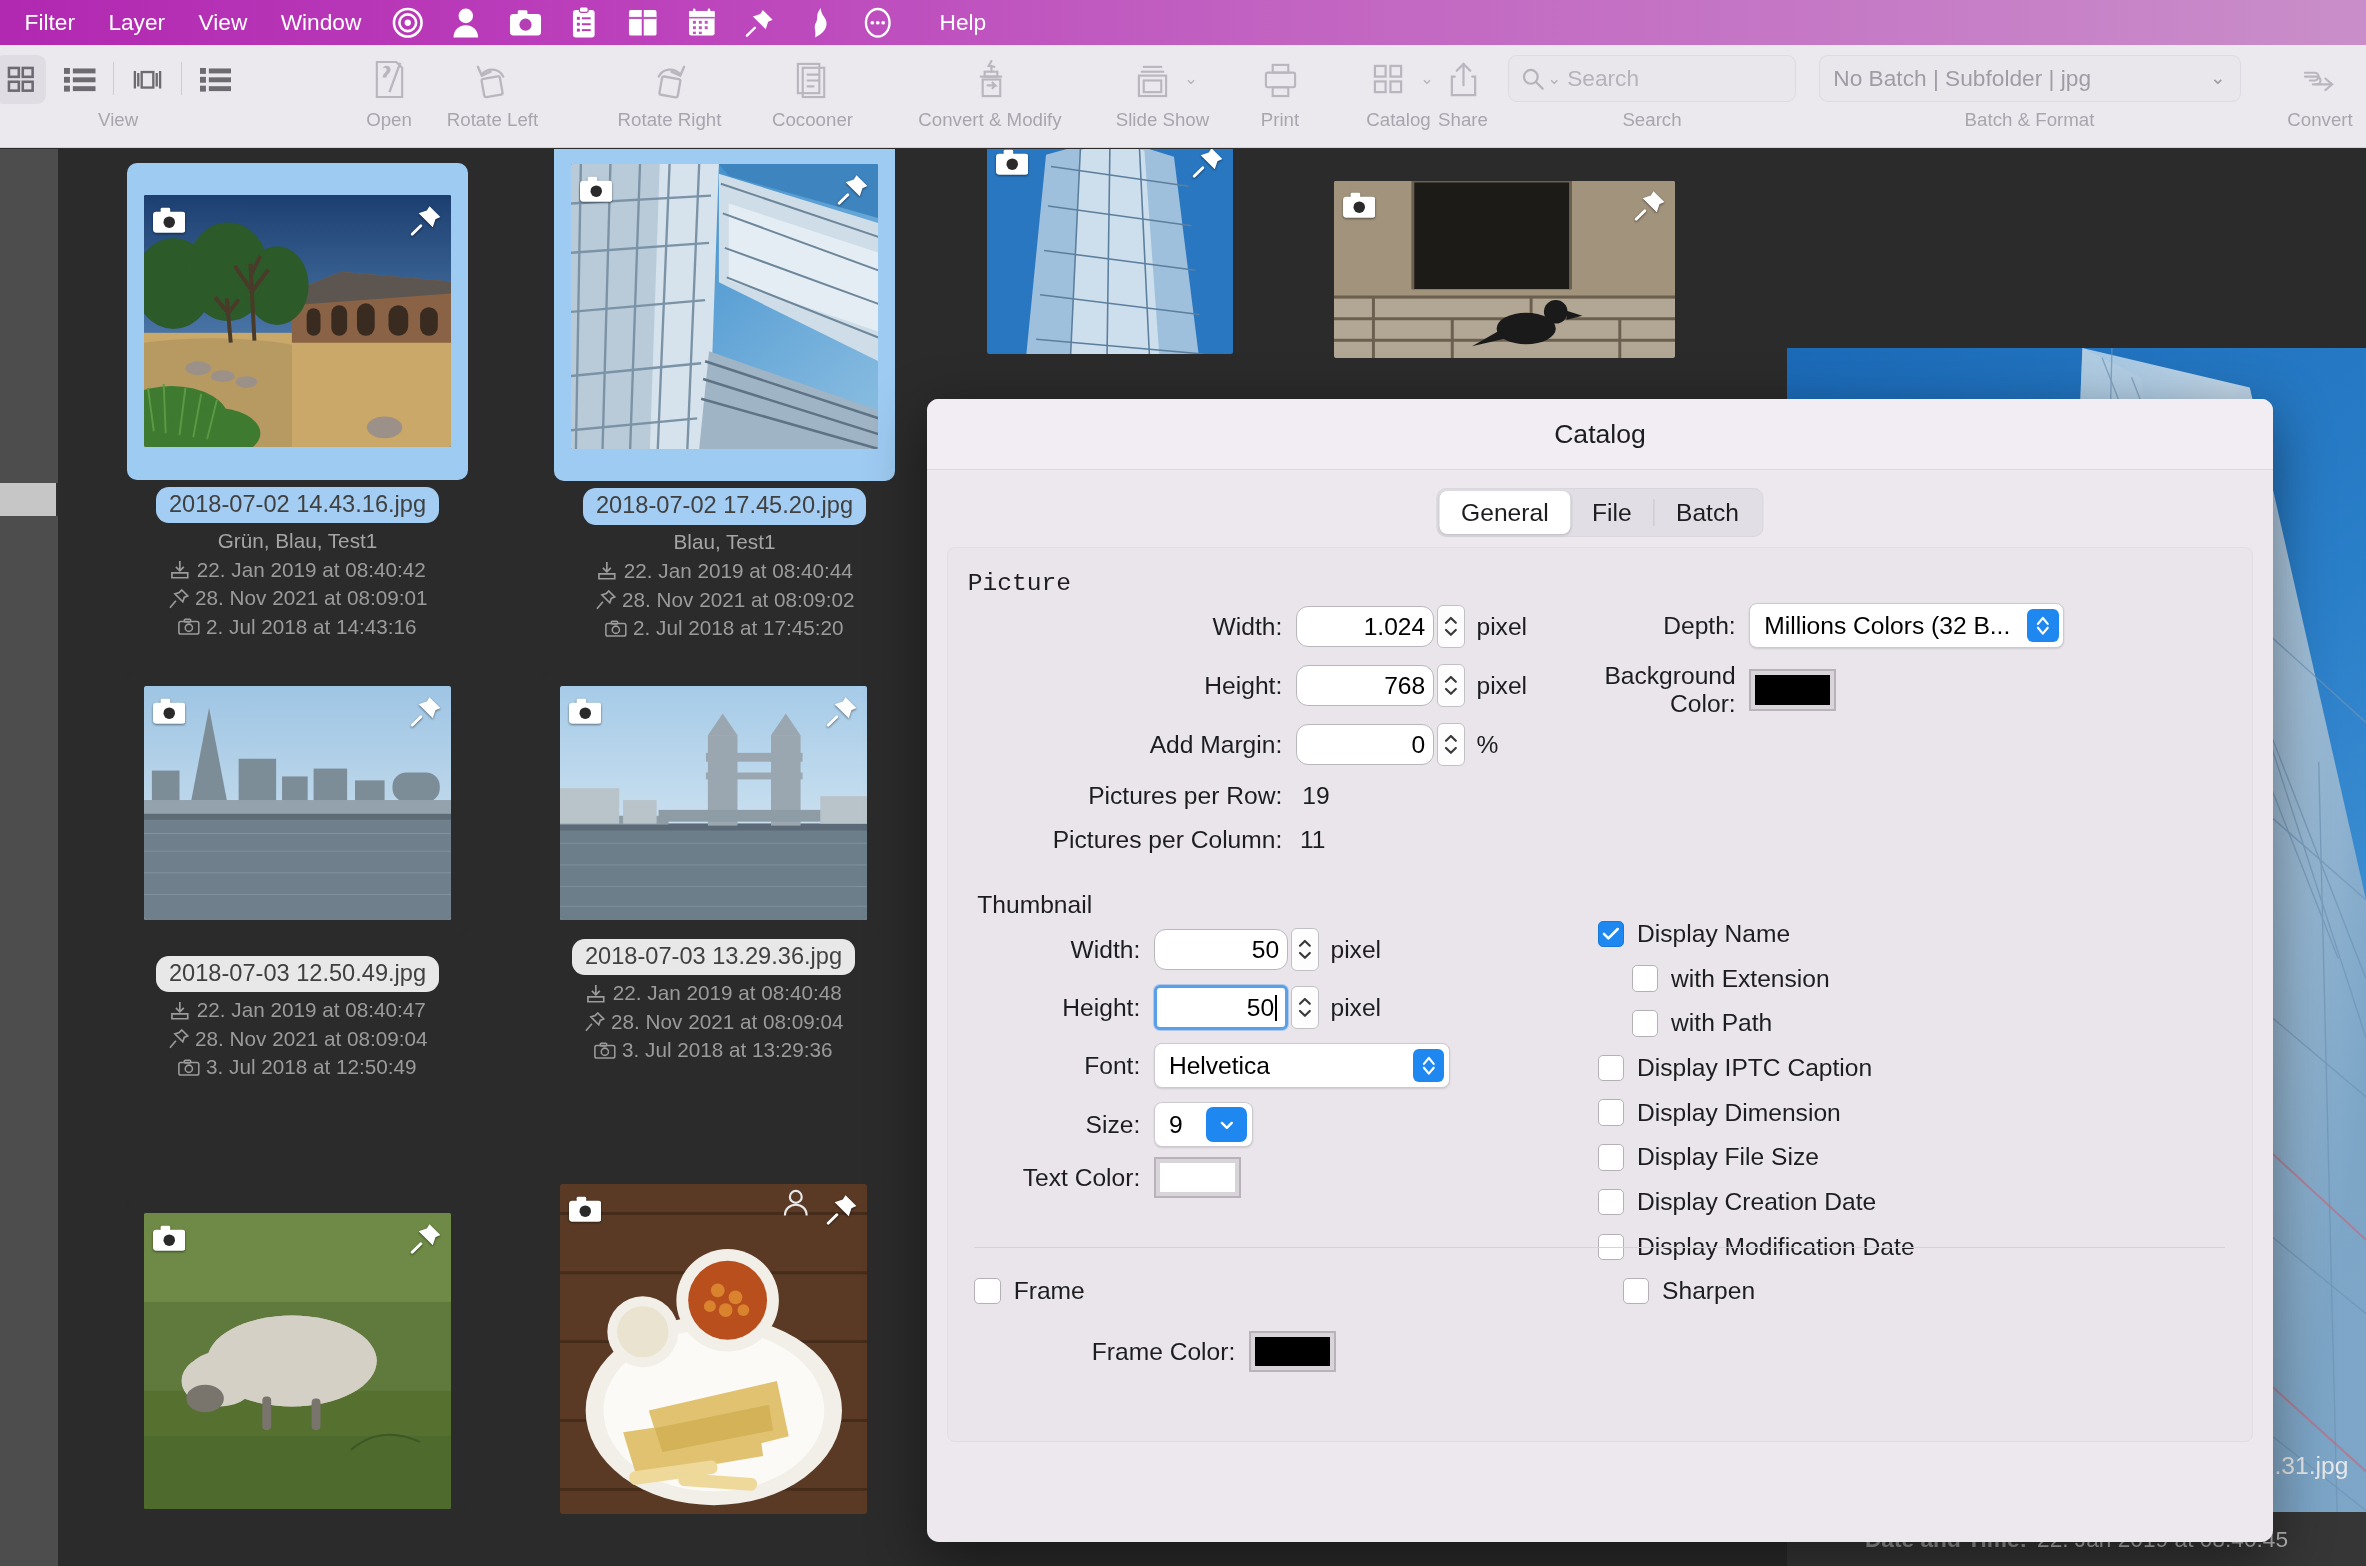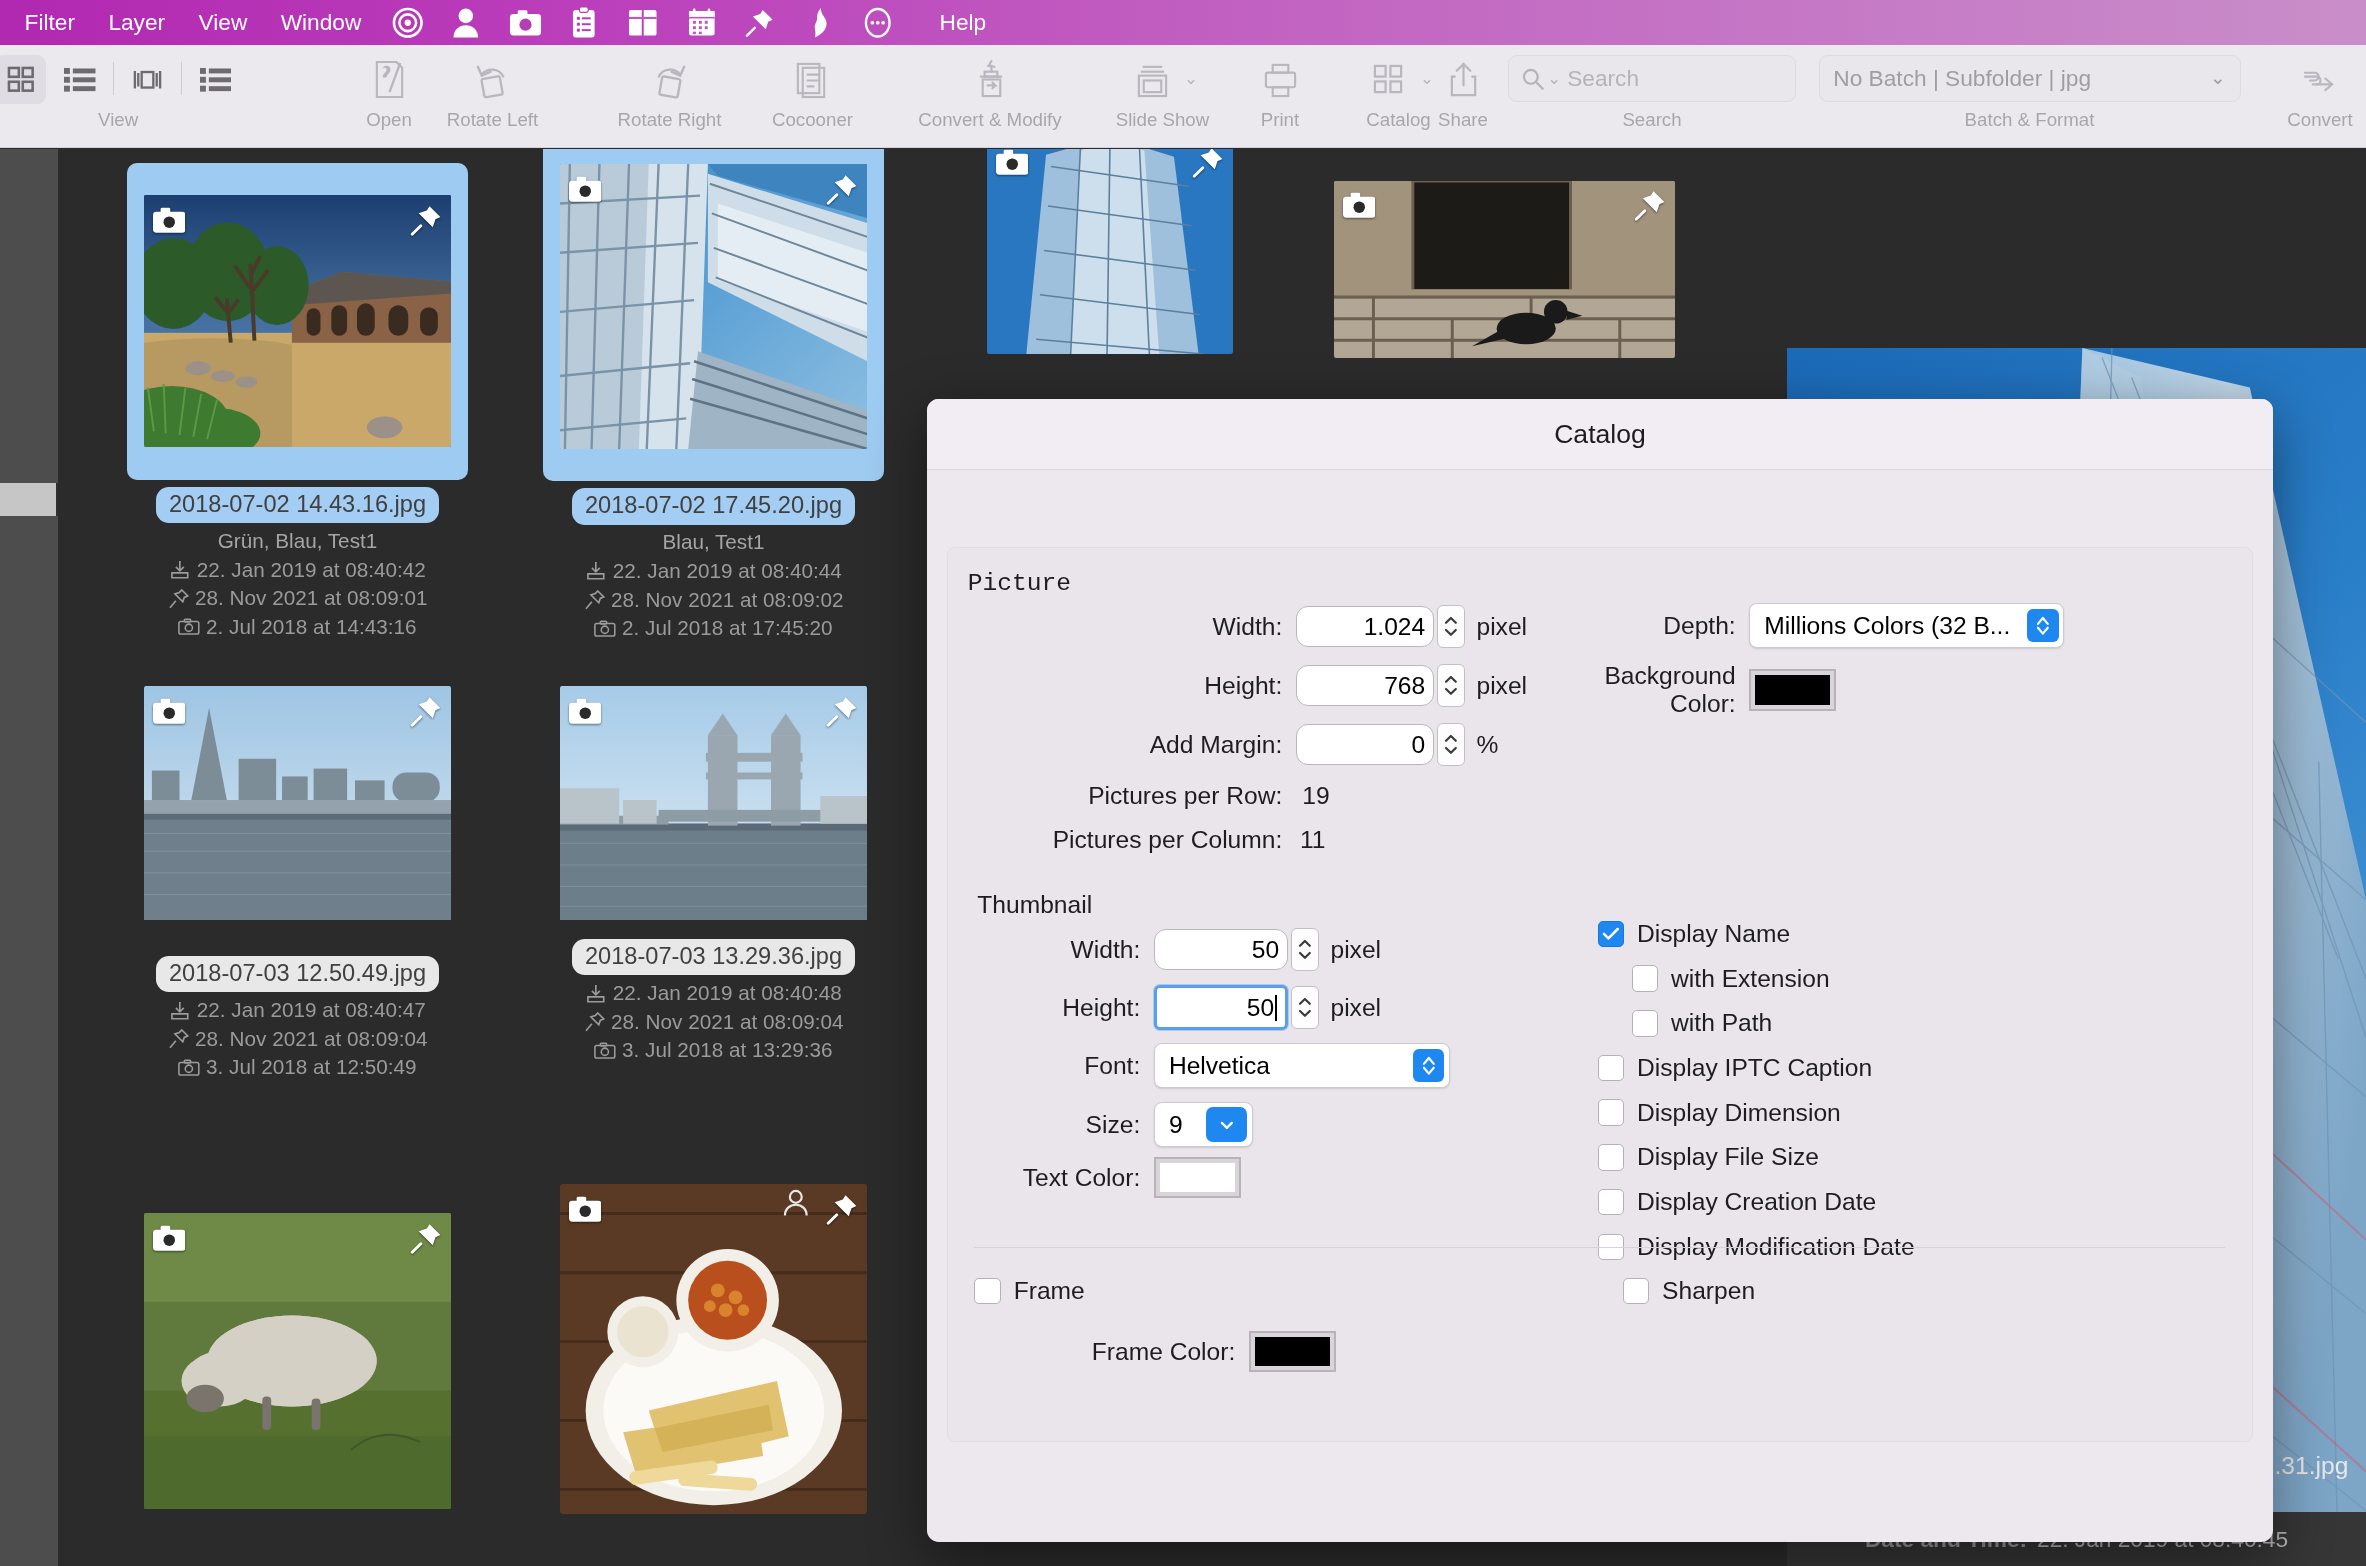--- a/index.html
+++ b/index.html
@@ -702,21 +702,21 @@
             <g fill="none" stroke="#9b9b9b" stroke-width="1.7">
               <rect x="1" y="4" width="22" height="14" rx="2"></rect>
               <rect x="7" y="1.5" width="7" height="3" rx="1"></rect>
               <circle cx="12" cy="11" r="4"></circle>
             </g>
           </svg>
         <span>2. Jul 2018 at 14:43:16</span>
       </div>
     </div>
 
-    <div class="thumb" style="left:485px; top:-17.7px; width:341px;">
+    <div class="thumb" style="left:496px; top:-17.7px; width:341px;">
       <div class="cell selected" style="height:350px; padding:32.5px 16.7px;">
         <div class="photo" style="height:285px; border-radius:2px;">
           <svg width="100%" height="100%" viewBox="0 0 312 289" preserveAspectRatio="none">
             <defs>
                 <linearGradient id="p2sky" x1="0" y1="0" x2="1" y2="1">
                   <stop offset="0" stop-color="#2e85c9"></stop>
                   <stop offset="1" stop-color="#8fc0e2"></stop>
                 </linearGradient>
               </defs>
             <rect width="312" height="289" fill="url(#p2sky)"></rect>
@@ -1085,20 +1085,26 @@
       </div>
     </div>
 
   </div>
 </div>
 
 <div class="dialog">
 
   <div class="dlg-title">Catalog</div>
 
+  <div class="tabs">
+    <div class="tab active">General</div>
+    <div class="tab">File</div>
+    <div class="tabsep"></div>
+    <div class="tab">Batch</div>
+  </div>
 
   <div class="panel">
 
     <div class="sec-title" style="position:absolute; left:20px; top:21.7px;font-family:Liberation Mono, monospace;">Picture</div>
 
     <div class="row" style="position:absolute; left:29.6px; top:57px; width:552px;">
       <div class="lbl" style="width:305px;">Width:</div>
       <div class="numfield" style="margin-left:13.8px;">1.024</div>
       <div class="stepper">
         <svg width="15.8" height="10.8" viewBox="0 0 16 11">

